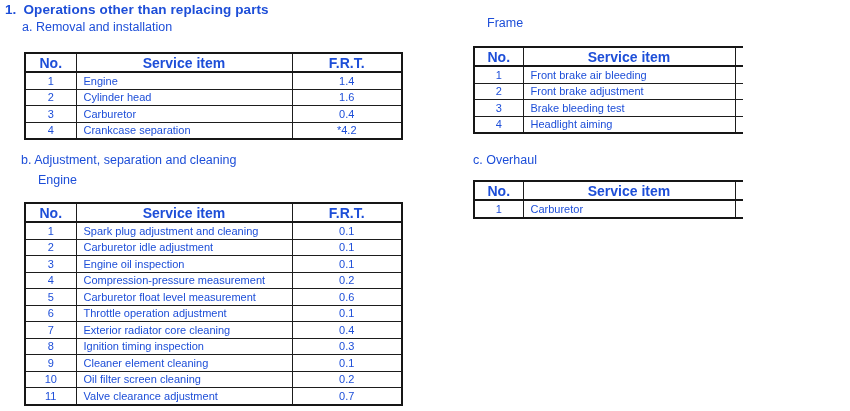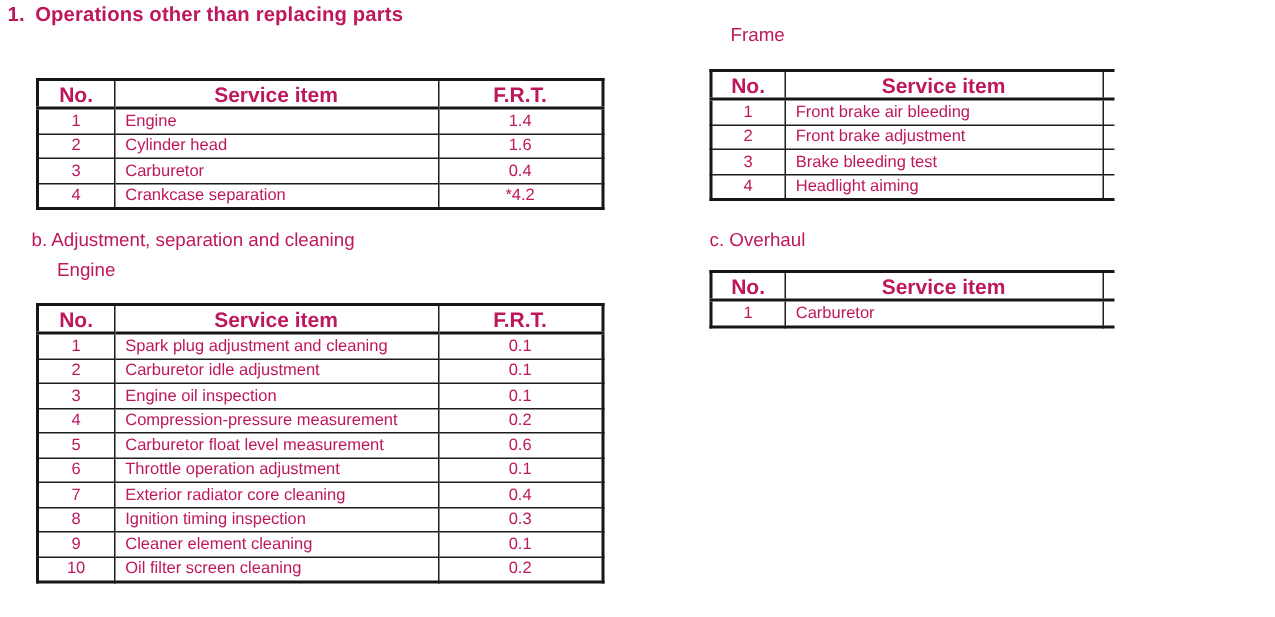--- a/index.html
+++ b/index.html
@@ -6,21 +6,21 @@
     margin: 0;
     padding: 0;
     background: #ffffff;
   }
   .page {
     position: relative;
     width: 743px;
     height: 411px;
     background: #ffffff;
     font-family: "Liberation Sans", sans-serif;
-    color: #be185d;
+    color: #1d4ed8;
     overflow: hidden;
   }
   .main-title {
     position: absolute;
     left: 5px;
     top: 2px;
     font-size: 13.5px;
     font-weight: bold;
     letter-spacing: 0.1px;
     white-space: nowrap;
@@ -84,20 +84,21 @@
 </style>
 </head>
 <body>
 
 <div class="page">
 
   <div class="main-title">
     <span class="num">1.</span><span>Operations other than replacing parts</span>
   </div>
 
+  <div class="sub-label label-a">a. Removal and installation</div>
   <div class="sub-label label-frame">Frame</div>
   <div class="sub-label label-b">b. Adjustment, separation and cleaning</div>
   <div class="sub-label label-engine">Engine</div>
   <div class="sub-label label-c">c. Overhaul</div>
 
   <table id="tbl-a" class="frt-table t-l">
     <colgroup>
         <col class="c-no">
         <col class="c-item">
         <col class="c-frt">
@@ -227,20 +228,25 @@
         <tr>
           <td>9</td>
           <td class="item-cell">Cleaner element cleaning</td>
           <td>0.1</td>
         </tr>
         <tr>
           <td>10</td>
           <td class="item-cell">Oil filter screen cleaning</td>
           <td>0.2</td>
         </tr>
+        <tr>
+          <td>11</td>
+          <td class="item-cell">Valve clearance adjustment</td>
+          <td>0.7</td>
+        </tr>
       </tbody>
   </table>
 
   <table id="tbl-c" class="frt-table t-r">
     <colgroup>
         <col class="c-no">
         <col class="c-item">
         <col class="c-frt">
       </colgroup>
     <thead>

